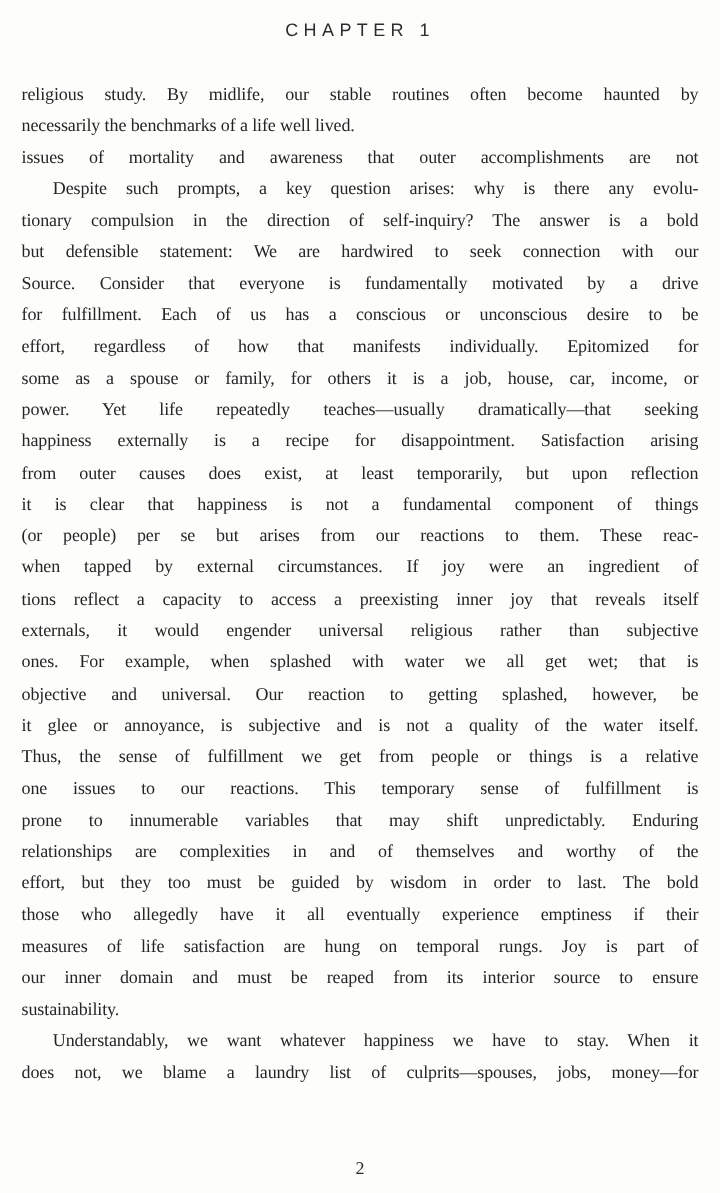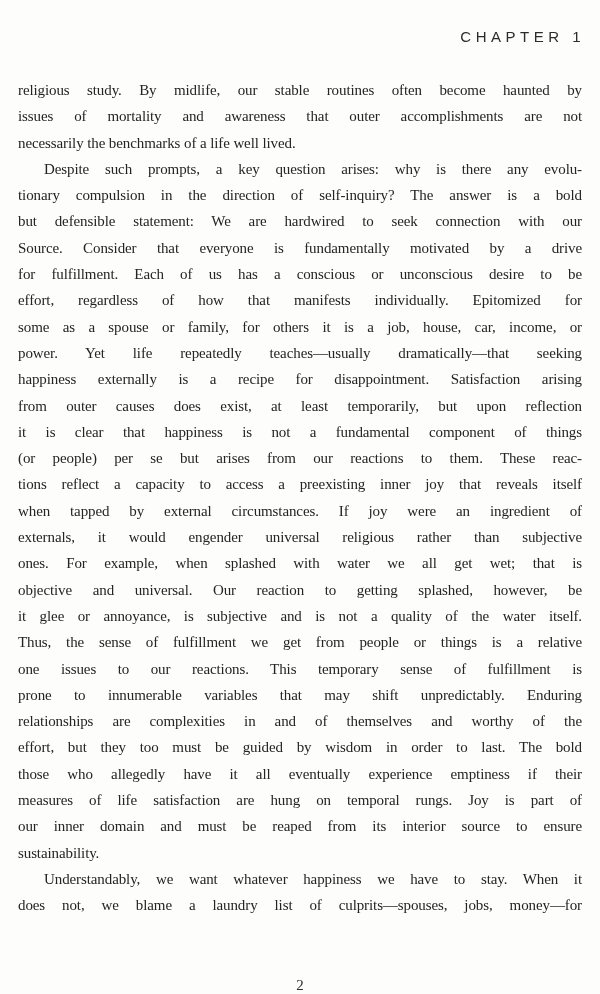--- a/index.html
+++ b/index.html
@@ -11,23 +11,23 @@
     overflow: hidden;
     font-family: "Liberation Serif", serif;
     color: #242424;
   }
   .page {
     width: 100%;
     height: 100%;
     position: relative;
   }
   .chapter-header {
-    margin: 15px;
+    margin: 4px;
     padding-top: 13px;
-    text-align: right;
+    text-align: center;
     font-family: "Liberation Sans", sans-serif;
     font-weight: 400;
     font-size: 15px;
     letter-spacing: 4.5px;
     color: #2c2c2c;
   }
   .text-block {
     width: 564px;
     margin: 32px auto 0 auto;
     font-size: 15px;
@@ -56,36 +56,36 @@
 </style>
 </head>
 <body>
 
 <div class="page">
 
   <div class="chapter-header">CHAPTER 1</div>
 
   <div class="text-block">
       <div class="line">religious study. By midlife, our stable routines often become haunted by</div>
+      <div class="line no-justify">necessarily the benchmarks of a life well lived.</div>
       <div class="line">issues of mortality and awareness that outer accomplishments are not</div>
-      <div class="line no-justify">necessarily the benchmarks of a life well lived.</div>
       <div class="line indent">Despite such prompts, a key question arises: why is there any evolu-</div>
       <div class="line">tionary compulsion in the direction of self-inquiry? The answer is a bold</div>
       <div class="line">but defensible statement: We are hardwired to seek connection with our</div>
       <div class="line">Source. Consider that everyone is fundamentally motivated by a drive</div>
       <div class="line">for fulfillment. Each of us has a conscious or unconscious desire to be</div>
       <div class="line">effort, regardless of how that manifests individually. Epitomized for</div>
       <div class="line">some as a spouse or family, for others it is a job, house, car, income, or</div>
       <div class="line">power. Yet life repeatedly teaches—usually dramatically—that seeking</div>
       <div class="line">happiness externally is a recipe for disappointment. Satisfaction arising</div>
       <div class="line">from outer causes does exist, at least temporarily, but upon reflection</div>
       <div class="line">it is clear that happiness is not a fundamental component of things</div>
       <div class="line">(or people) per se but arises from our reactions to them. These reac-</div>
+      <div class="line">when tapped by external circumstances. If joy were an ingredient of</div>
       <div class="line">tions reflect a capacity to access a preexisting inner joy that reveals itself</div>
-      <div class="line">when tapped by external circumstances. If joy were an ingredient of</div>
       <div class="line">externals, it would engender universal religious rather than subjective</div>
       <div class="line">ones. For example, when splashed with water we all get wet; that is</div>
       <div class="line">objective and universal. Our reaction to getting splashed, however, be</div>
       <div class="line">it glee or annoyance, is subjective and is not a quality of the water itself.</div>
       <div class="line">Thus, the sense of fulfillment we get from people or things is a relative</div>
       <div class="line">one issues to our reactions. This temporary sense of fulfillment is</div>
       <div class="line">prone to innumerable variables that may shift unpredictably. Enduring</div>
       <div class="line">relationships are complexities in and of themselves and worthy of the</div>
       <div class="line">effort, but they too must be guided by wisdom in order to last. The bold</div>
       <div class="line">those who allegedly have it all eventually experience emptiness if their</div>

